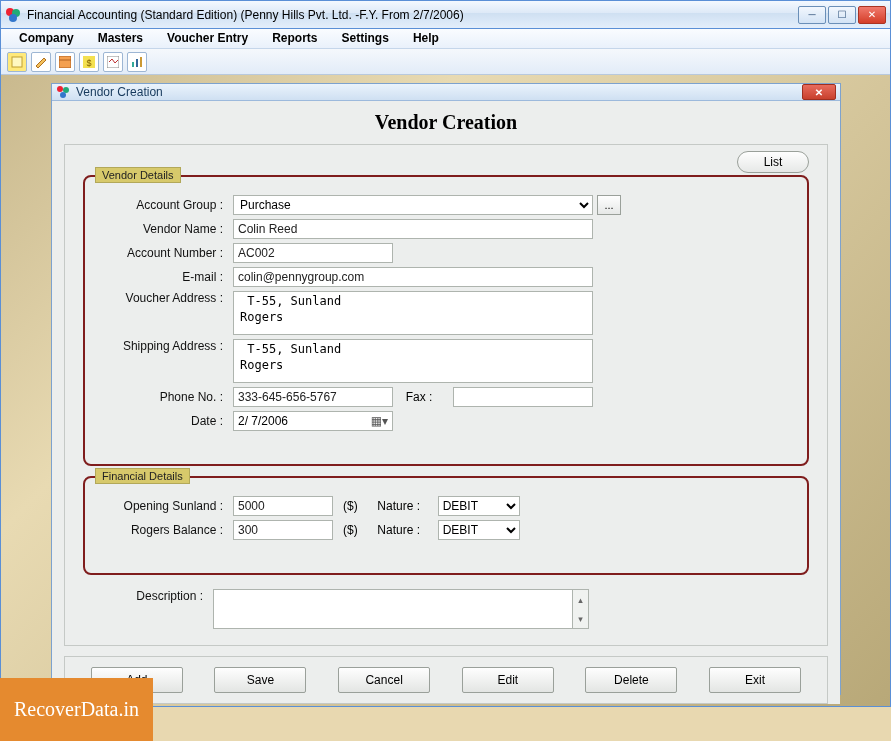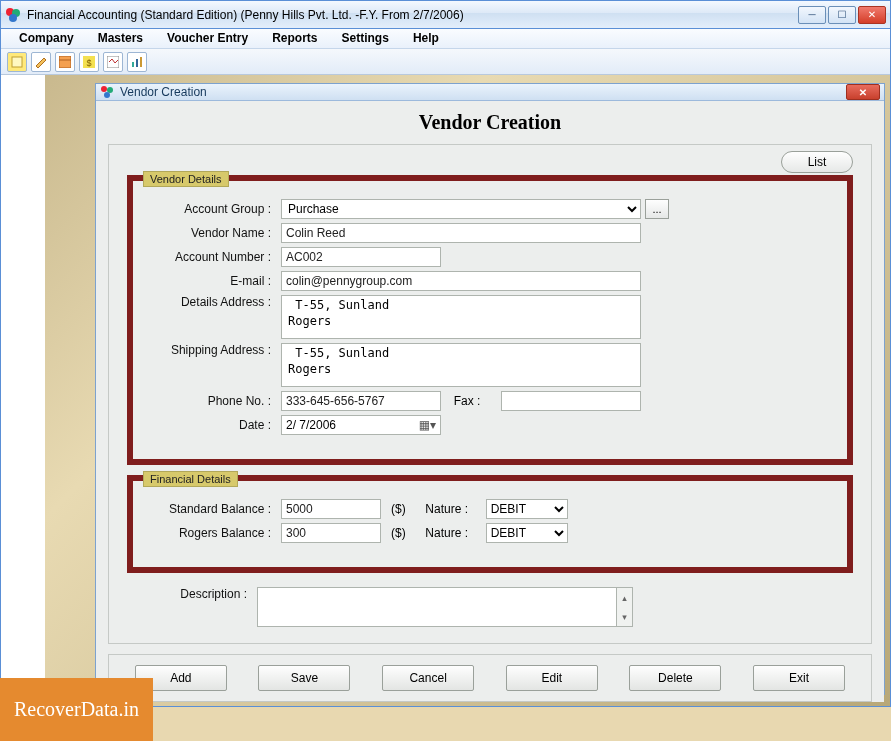--- a/index.html
+++ b/index.html
@@ -64,21 +64,20 @@
   width:20px; height:20px;
   border:1px solid #9db6d4;
   border-radius:2px;
   background:#fff;
   display:flex; align-items:center; justify-content:center;
 }
 .content-bg {
   flex:1;
   background: linear-gradient(135deg, #c9b98e 0%, #e8dab2 30%, #d4c59a 60%, #b8a878 100%);
   position:relative;
-  margin-left:44px;
 }
 .inner-window {
   position:absolute;
   left: 50px; top: 8px;
   width: 790px;
   height: 612px;
   border: 1px solid #7da2ce;
   background:#fff;
   display:flex; flex-direction:column;
 }
@@ -122,24 +121,24 @@
 .list-btn {
   position:absolute;
   right: 18px; top: 6px;
   width: 72px; height: 22px;
   border:1px solid #9aa09a;
   border-radius:11px;
   background: linear-gradient(to bottom,#fefefe,#e6e8e7);
   font-size:12px;
 }
 .group {
-  border:6px solid #7f1d1d;
-  border-radius:0;
+  border:2px solid #7f1d1d;
+  border-radius:8px;
   margin-top: 22px;
-  padding: 14px 18px 20px 18px;
+  padding: 14px 18px 29px 18px;
   position:relative;
 }
 .group + .group { margin-top: 10px; }
 .group-legend {
   position:absolute;
   top:-10px; left:10px;
   background:#d7c96b;
   border:1px solid #b2a859;
   padding:1px 6px;
   font-size:11px;
@@ -331,21 +330,21 @@
               <span class="lbl">Account Number :</span>
               <input class="fld fld-w-med" value="AC002" style="">
             </div>
 
             <div class="row">
               <span class="lbl">E-mail :</span>
               <input class="fld fld-w-long" value="colin@pennygroup.com" style="">
             </div>
 
             <div class="row multi">
-              <span class="lbl">Details Address :</span>
+              <span class="lbl">Voucher Address :</span>
               <textarea class="ta" style=""> T-55, Sunland
 Rogers</textarea>
             </div>
 
             <div class="row multi">
               <span class="lbl">Shipping Address :</span>
               <textarea class="ta" style=""> T-55, Sunland
 Rogers</textarea>
             </div>
 
@@ -362,21 +361,21 @@
                 <span>2/ 7/2006</span>
                 <span class="cal-icn">▦▾</span>
               </div>
             </div>
           </div>
 
           <div class="group">
             <div class="group-legend">Financial Details</div>
 
             <div class="row">
-              <span class="lbl">Standard Balance :</span>
+              <span class="lbl">Opening Sunland :</span>
               <input class="fld fld-w-sm" value="5000" style="">
               <span style="padding:0 10px">($)</span>
               <span class="inline-lbl" style="width:70px">Nature :</span>
               <span class="inline-pair"><select><option>DEBIT</option></select></span>
             </div>
 
             <div class="row">
               <span class="lbl">Rogers Balance :</span>
               <input class="fld fld-w-sm" value="300" style="">
               <span style="padding:0 10px">($)</span>

